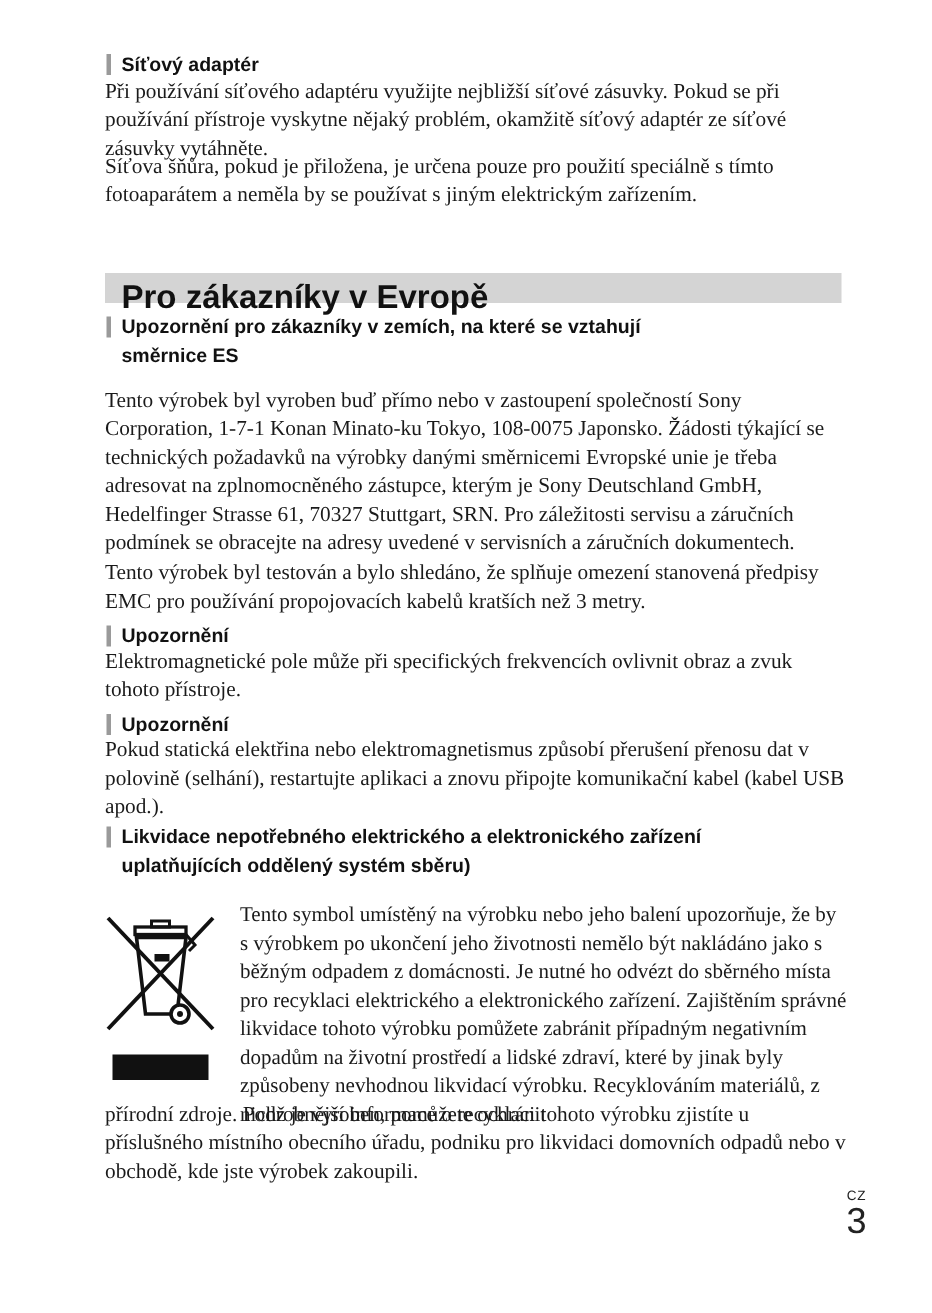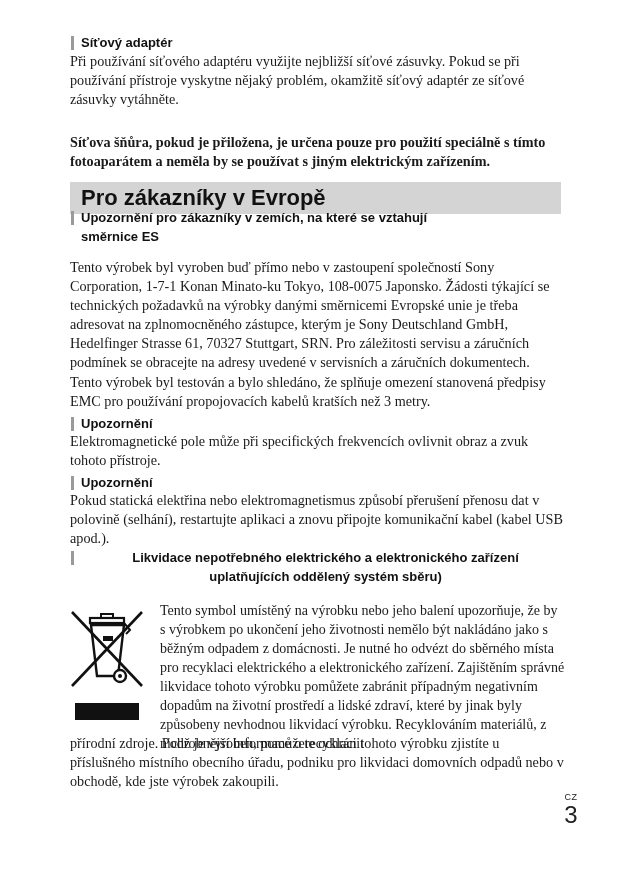--- a/index.html
+++ b/index.html
@@ -13,21 +13,21 @@
   .h3 .mark {
     position: absolute; left: 1px; top: 3px; width: 3px; height: 14px; background: #9a9a9a;
   }
   .h3 .txt { display: block; padding-left: 11px; }
   .body {
     position: absolute; left: 70px; width: 495px;
     font-family: "Liberation Serif", serif; font-size: 14.2px; line-height: 19px; color: #1a1a1a;
     margin: 0;
   }
   .h2bar {
-    position: absolute; left: 70px; top: 182px; width: 491px; height: 32px;
+    position: absolute; left: 70px; top: 182px; width: 491px; height: 20px;
     background: #d4d4d4;
   }
   .h2bar .txt {
     position: absolute; left: 11px; top: 3px;
     font-family: "Liberation Sans", sans-serif; font-weight: bold; font-size: 22px; line-height: 26px; color: #111;
   }
   .weee {
     position: absolute; left: 68px; top: 606px; width: 78px; height: 118px;
   }
   .indent-text {
@@ -45,21 +45,21 @@
 </head>
 <body>
 
 <div class="page">
 
   <div class="h3" style="top:33px;">
     <span class="mark"></span>
     <span class="txt">Síťový adaptér</span>
   </div>
   <p class="body" style="top:52px;">Při používání síťového adaptéru využijte nejbližší síťové zásuvky. Pokud se při používání přístroje vyskytne nějaký problém, okamžitě síťový adaptér ze síťové zásuvky vytáhněte.</p>
-  <p class="body" style="top:133px;font-weight:bold;">Síťova šňůra, pokud je přiložena, je určena pouze pro použití speciálně s tímto fotoaparátem a neměla by se používat s jiným elektrickým zařízením.</p>
+  <p class="body" style="top:102px;">Síťova šňůra, pokud je přiložena, je určena pouze pro použití speciálně s tímto fotoaparátem a neměla by se používat s jiným elektrickým zařízením.</p>
 
   <div class="h2bar">
     <span class="txt">Pro zákazníky v Evropě</span>
   </div>
 
   <div class="h3" style="top:208px;">
     <span class="mark"></span>
     <span class="txt">Upozornění pro zákazníky v zemích, na které se vztahují</span>
     <span class="txt">směrnice ES</span>
   </div>
@@ -71,21 +71,21 @@
     <span class="txt">Upozornění</span>
   </div>
   <p class="body" style="top:432px;">Elektromagnetické pole může při specifických frekvencích ovlivnit obraz a zvuk tohoto přístroje.</p>
 
   <div class="h3" style="top:473px;">
     <span class="mark"></span>
     <span class="txt">Upozornění</span>
   </div>
   <p class="body" style="top:491px;">Pokud statická elektřina nebo elektromagnetismus způsobí přerušení přenosu dat v polovině (selhání), restartujte aplikaci a znovu připojte komunikační kabel (kabel USB apod.).</p>
 
-  <div class="h3" style="top:548px;text-align:center;">
+  <div class="h3" style="top:548px;">
     <span class="mark"></span>
     <span class="txt">Likvidace nepotřebného elektrického a elektronického zařízení</span>
     <span class="txt">uplatňujících oddělený systém sběru)</span>
   </div>
 
   <div class="weee">
     <svg width="78" height="118" viewBox="0 0 78 118" xmlns="http://www.w3.org/2000/svg">
 
       <rect x="22" y="12" width="34" height="5" fill="none" stroke="#111" stroke-width="2.2"></rect>
       <rect x="33" y="8" width="12" height="4" fill="none" stroke="#111" stroke-width="2"></rect>

